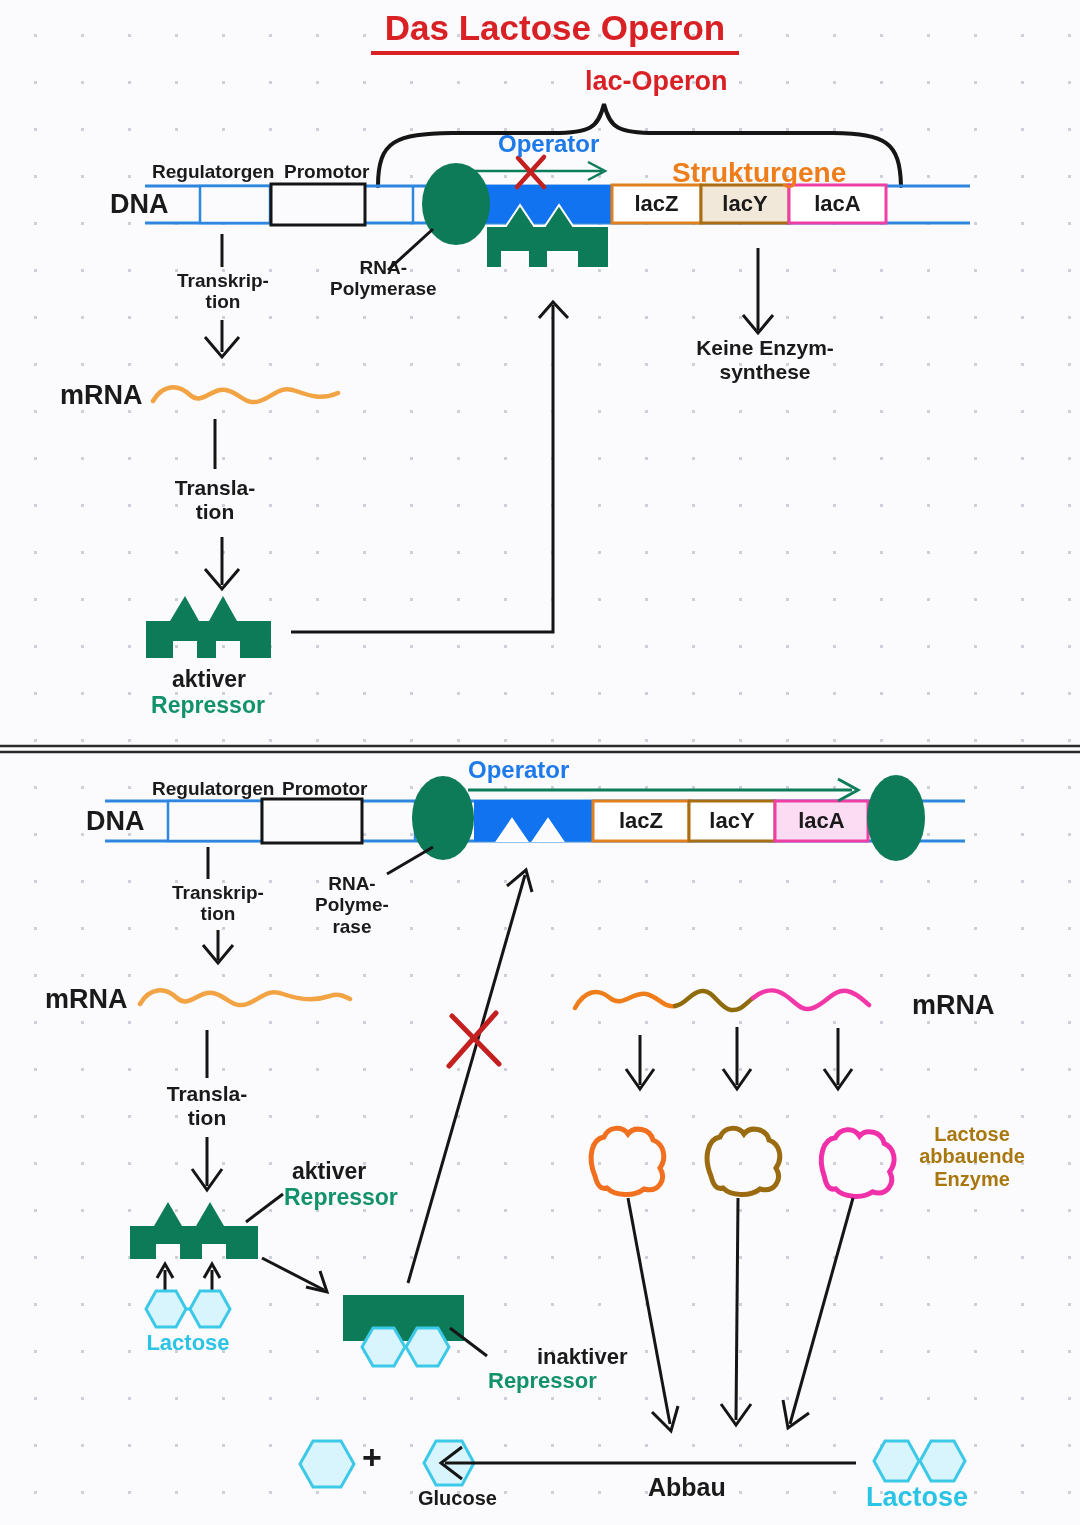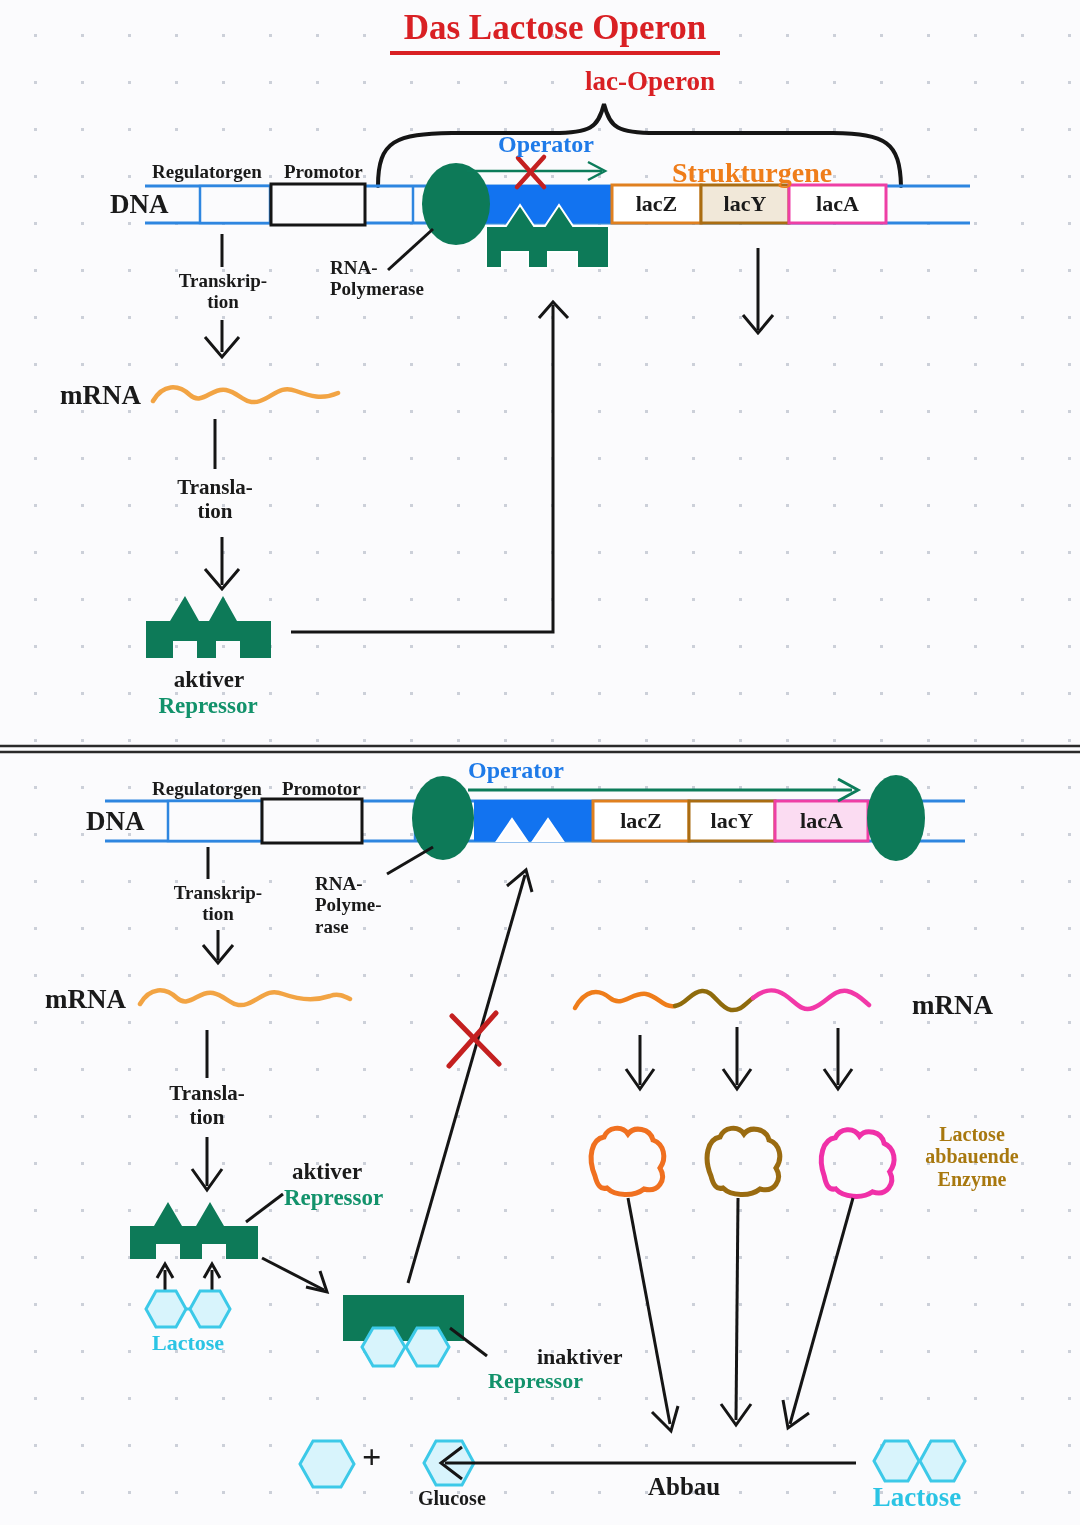--- a/index.html
+++ b/index.html
@@ -1,25 +1,25 @@
 <!DOCTYPE html>
 <html><head>
 <meta charset="utf-8">
 <style>
   html,body{margin:0;padding:0;background:#fbfbfd;}
   #page{
     position:relative;width:1080px;height:1523px;overflow:hidden;
-    font-family:Liberation Serif, serif;
+    font-family:Liberation Sans, sans-serif;
     background-color:#fbfbfd;
     background-image:radial-gradient(#ccd0d9 1.5px, transparent 1.7px);
     background-size:47px 47px;background-position:12px 12px;
   }
   svg.layer{position:absolute;left:0;top:0;pointer-events:none;}
   .lbl{position:absolute;color:#1a1a1a;font-weight:600;line-height:1.12;}
-  .pre{white-space:pre-line;}
+  .pre{white-space:pre-line;text-align:center;}
   .ctr{text-align:center;}
   .pill{
     position:absolute;display:flex;align-items:center;justify-content:center;
     border-radius:28px;color:#111;font-weight:700;
   }
 </style>
 </head>
 <body>
 
 <div id="page">
@@ -187,20 +187,22 @@
   <div class="lbl ctr" style="left:789px;top:192px;width:97px;font-size:22px;">lacA</div>
   <div class="lbl ctr pre" style="left:168px;top:270px;width:110px;font-size:19px;">Transkrip-
 tion</div>
   <div class="lbl pre" style="left:330px;top:257px;font-size:19px;">RNA-
 Polymerase</div>
   <div class="lbl" style="left:60px;top:380px;font-size:27px;">mRNA</div>
   <div class="lbl ctr pre" style="left:160px;top:476px;width:110px;font-size:21px;">Transla-
 tion</div>
   <div class="lbl ctr" style="left:150px;top:667px;width:118px;font-size:23px;">aktiver</div>
   <div class="lbl ctr" style="left:143px;top:693px;width:130px;font-size:23px;color:#12926b;">Repressor</div>
+  <div class="lbl ctr pre" style="left:680px;top:336px;width:170px;font-size:21px;">Keine Enzym-
+synthese</div>
 
   <div class="lbl" style="left:468px;top:757px;color:#1e7ae8;font-size:24px;">Operator</div>
   <div class="lbl" style="left:86px;top:806px;font-size:27px;">DNA</div>
   <div class="lbl" style="left:152px;top:778px;font-size:19px;">Regulatorgen</div>
   <div class="lbl" style="left:282px;top:778px;font-size:19px;">Promotor</div>
   <div class="lbl ctr" style="left:593px;top:809px;width:96px;font-size:22px;">lacZ</div>
   <div class="lbl ctr" style="left:689px;top:809px;width:86px;font-size:22px;">lacY</div>
   <div class="lbl ctr" style="left:775px;top:809px;width:93px;font-size:22px;">lacA</div>
   <div class="lbl ctr pre" style="left:163px;top:882px;width:110px;font-size:19px;">Transkrip-
 tion</div>

